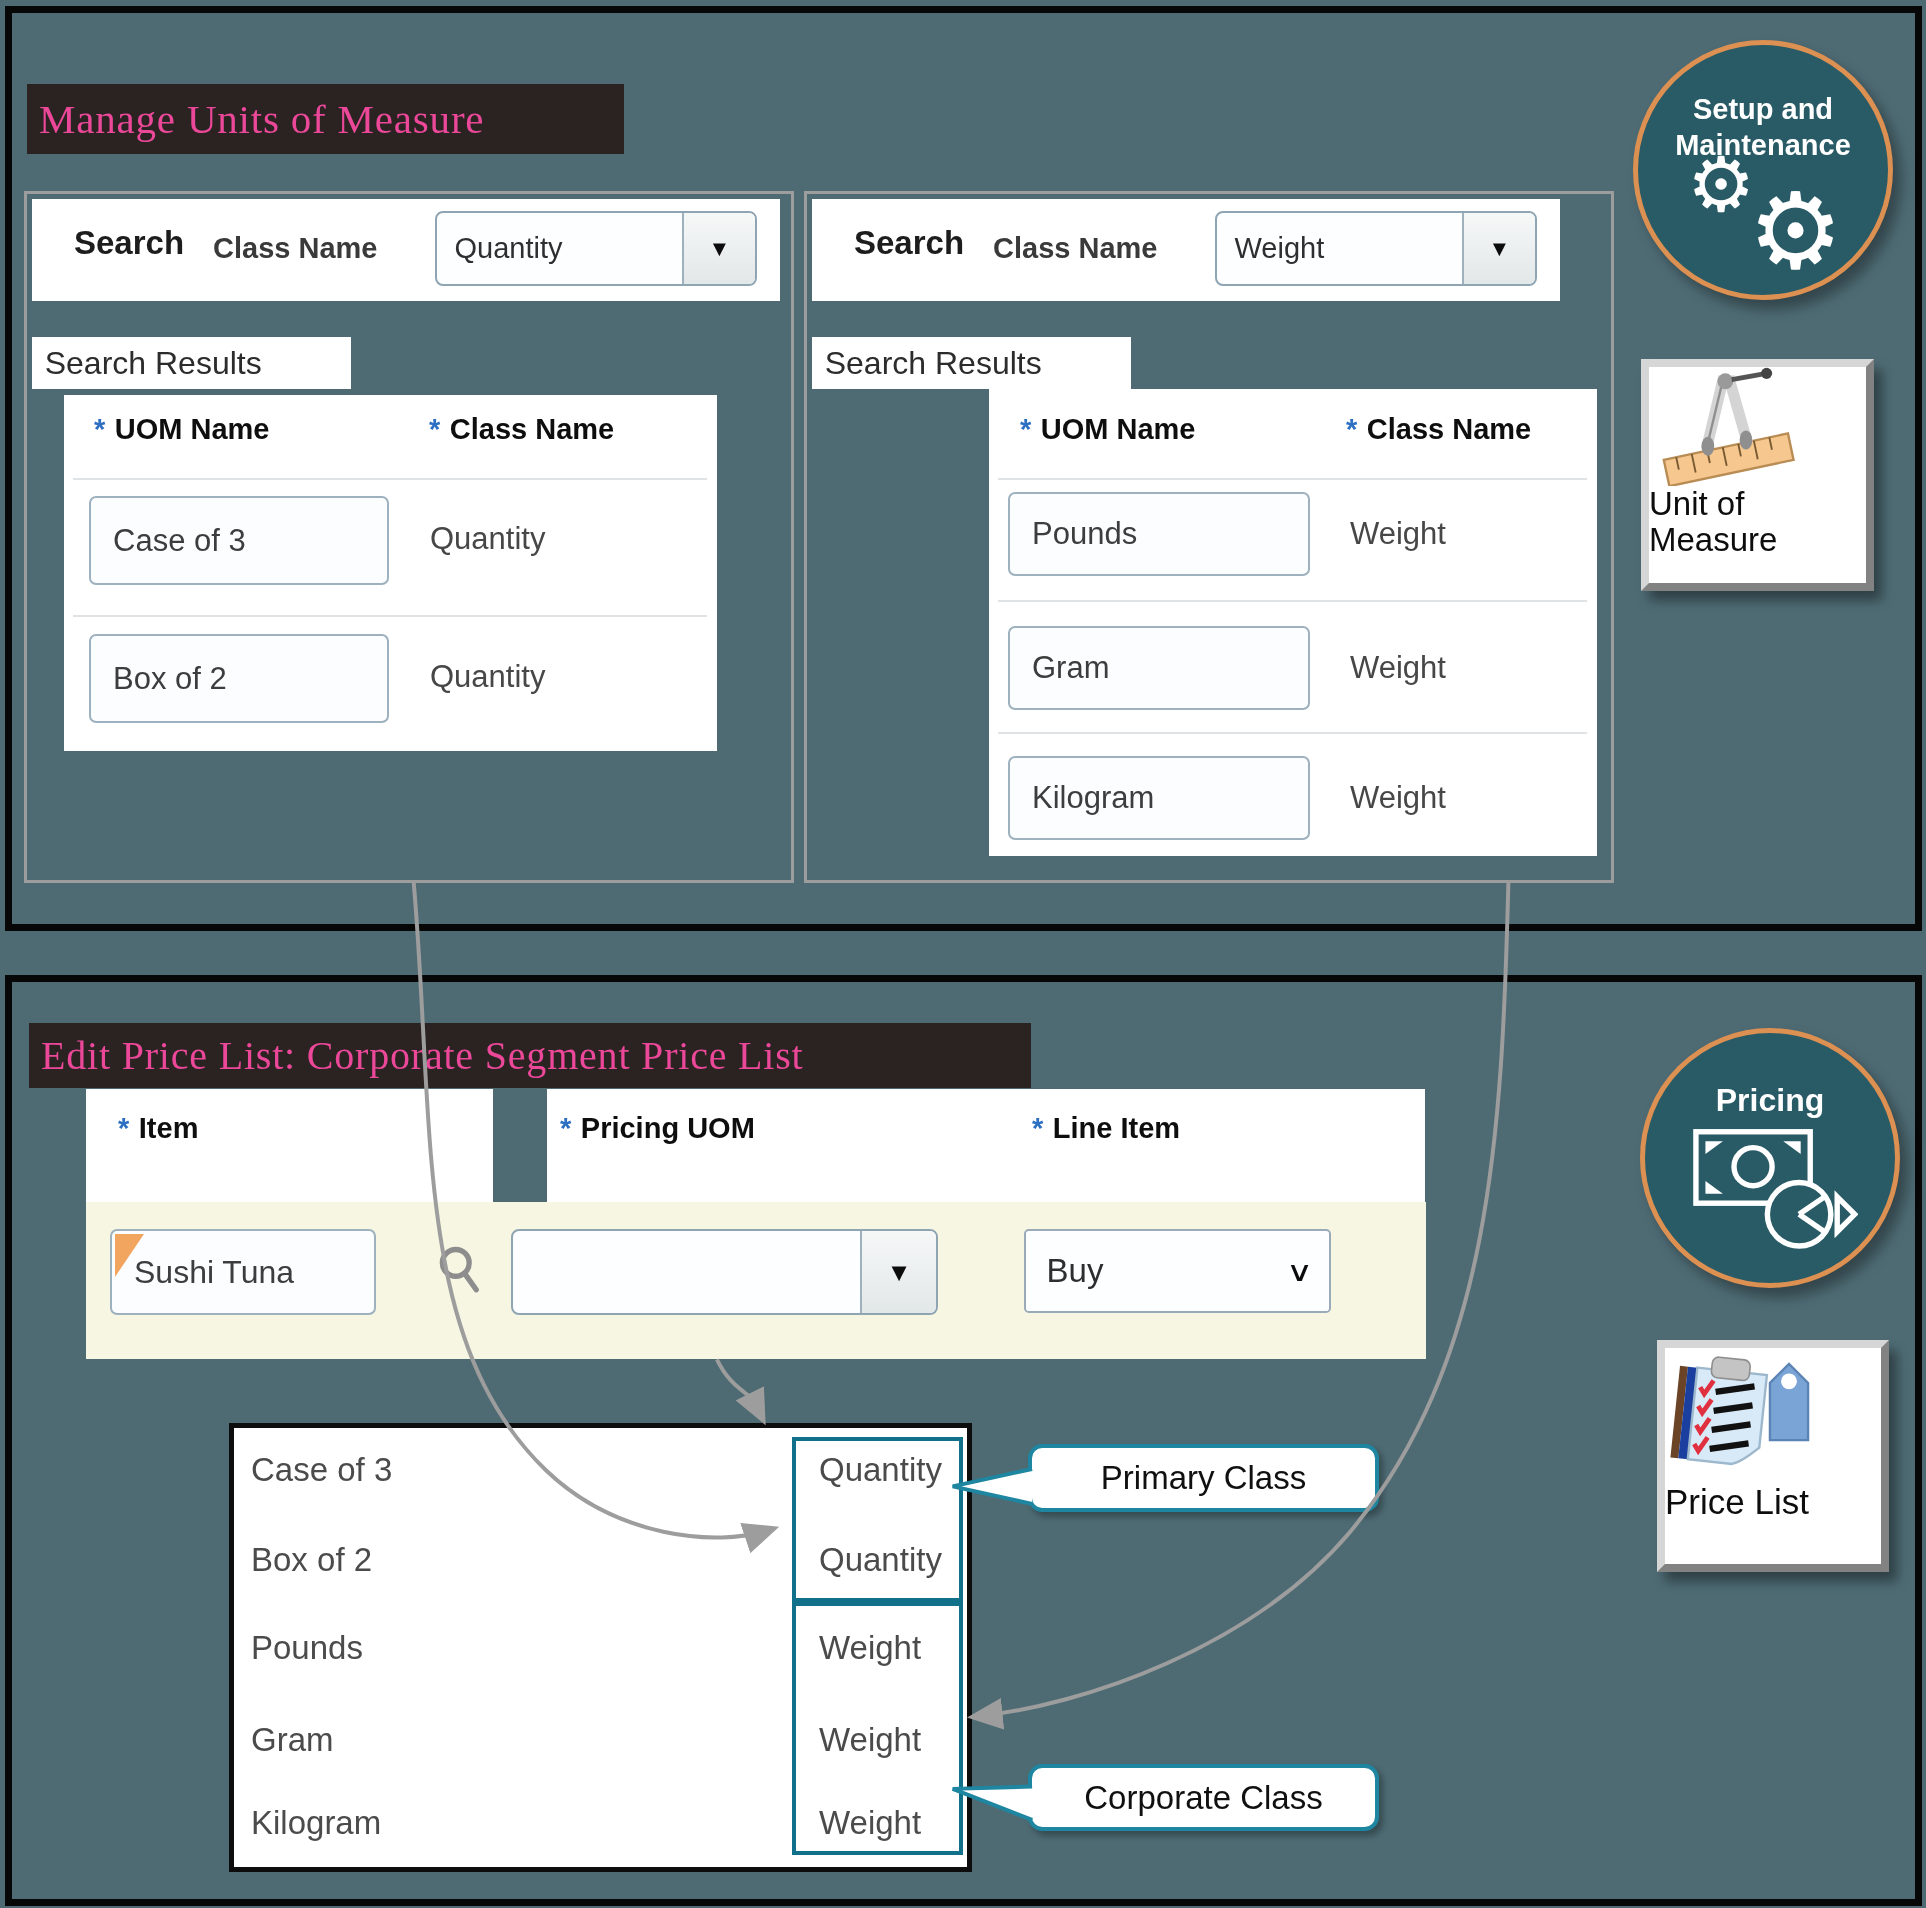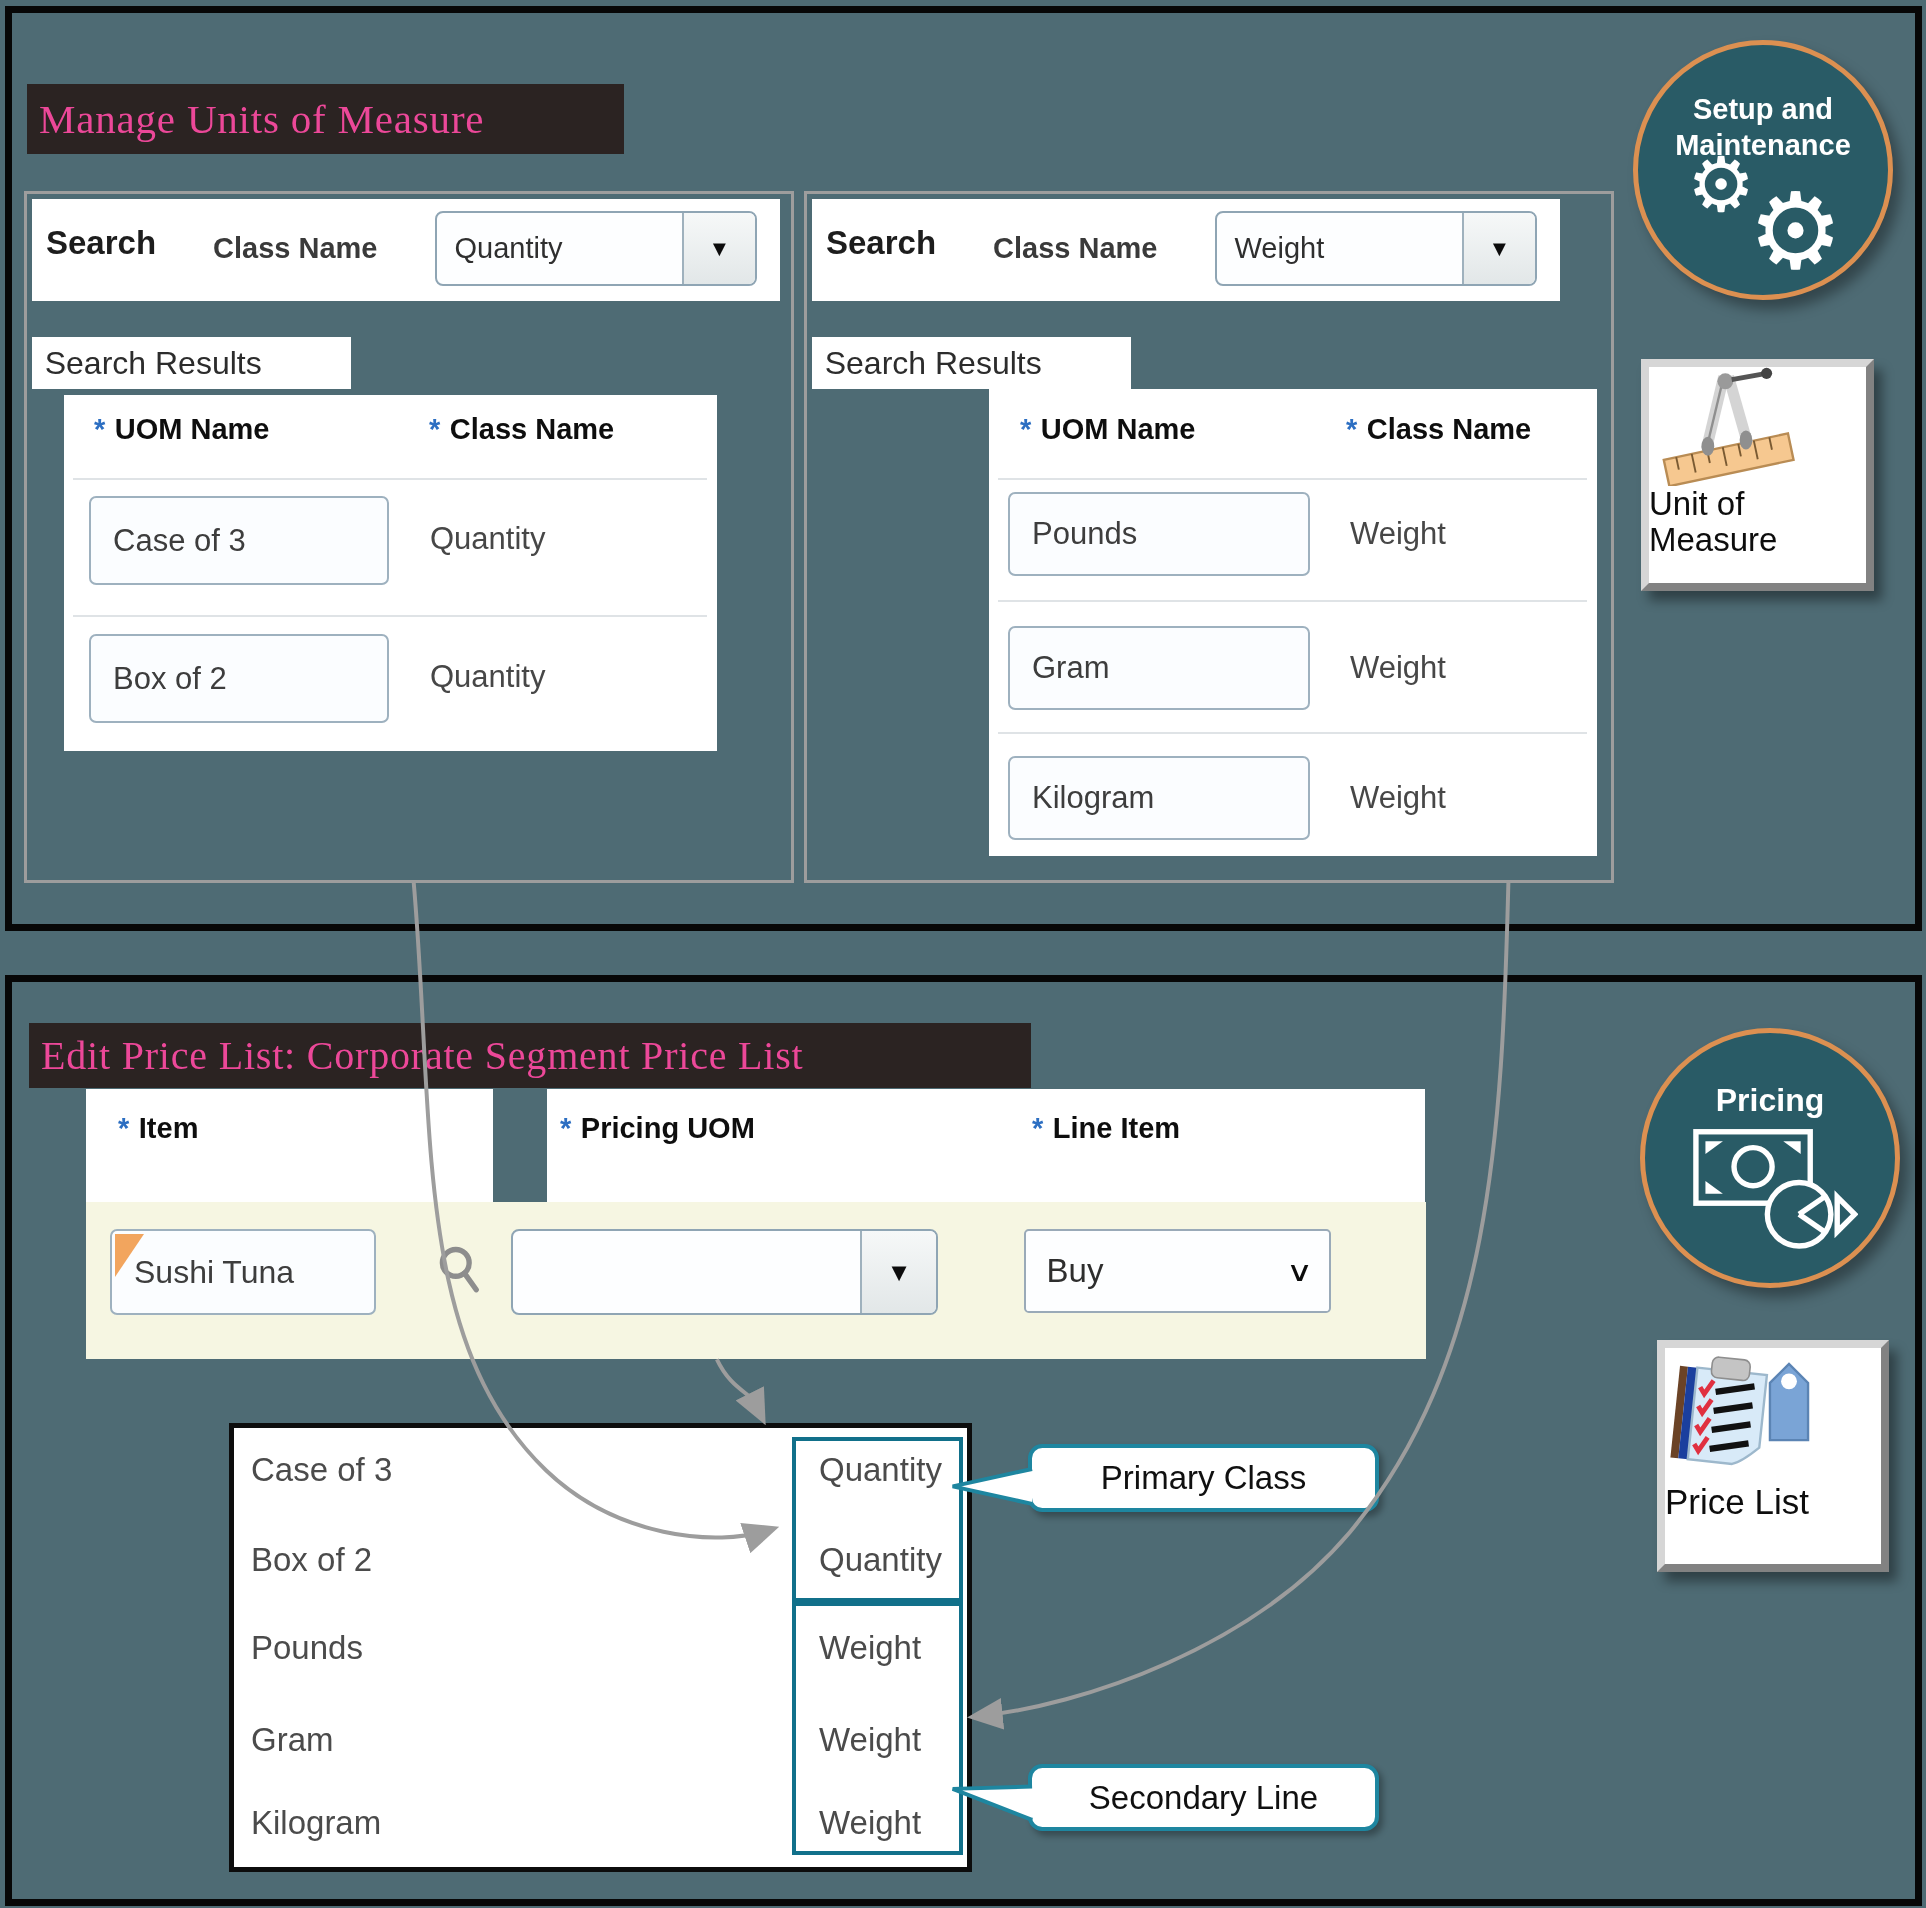--- a/index.html
+++ b/index.html
@@ -5,21 +5,21 @@
   html,body{margin:0;padding:0;background:#3c545c;}
   *{box-sizing:border-box;}
   .stage{position:relative;width:1926px;height:1909px;background:#4e6b74;overflow:hidden;
          font-family:"Liberation Sans",sans-serif;}
   .abs{position:absolute;}
   .frame{position:absolute;border:7.1px solid #070707;}
   .tbar{position:absolute;background:#2b2322;color:#ec4899;display:flex;align-items:center;
         padding-left:12px;font-family:"Liberation Serif",serif;font-size:41px;letter-spacing:0.8px;}
   .group{position:absolute;border:3.2px solid #9d9d9d;}
   .white{position:absolute;background:#ffffff;}
-  .lbl-big{position:absolute;font-size:33px;font-weight:bold;color:#1d1d1d;}
+  .lbl-big{position:absolute;font-size:33px;font-weight:bold;color:#1d1d1d;margin-left:28px;}
   .lbl-med{position:absolute;font-size:29px;font-weight:bold;color:#3a3a3a;}
   .lbl-res{position:absolute;background:#fff;font-size:32px;color:#2c2c2c;display:flex;
            align-items:center;padding-left:12.7px;}
   .dd{position:absolute;display:flex;border:2.4px solid #8fa5b4;border-radius:8px;
       background:#fdfeff;overflow:hidden;}
   .dd .txt{flex:1;display:flex;align-items:center;padding-left:17.5px;font-size:29px;color:#2f2f2f;}
   .dd .btn{width:73px;border-left:2.4px solid #9fb1bd;background:linear-gradient(#f6f8f8,#e2e7e8);
            display:flex;align-items:center;justify-content:center;font-size:22px;color:#0c0c0c;}
   .th{position:absolute;font-size:29px;font-weight:bold;color:#0e0e0e;white-space:nowrap;}
   .req{color:#2d6fc2;margin-right:9.5px;}
@@ -185,21 +185,21 @@
   <div class="lrow" style="left:819px;top:1451px">Quantity</div>
   <div class="lrow" style="left:819px;top:1541px">Quantity</div>
   <div class="lrow" style="left:819px;top:1629px">Weight</div>
   <div class="lrow" style="left:819px;top:1721px">Weight</div>
   <div class="lrow" style="left:819px;top:1804px">Weight</div>
 
   <div class="tealbox" style="left:792px;top:1437px;width:171px;height:165px"></div>
   <div class="tealbox" style="left:792px;top:1602px;width:171px;height:253px"></div>
 
   <div class="callout" style="left:1028px;top:1444px;width:351px;height:68px">Primary Class</div>
-  <div class="callout" style="left:1028px;top:1764px;width:351px;height:67px">Secondary Line</div>
+  <div class="callout" style="left:1028px;top:1764px;width:351px;height:67px">Corporate Class</div>
 
   <div class="badge" style="left:1640px;top:1028px;width:260px;height:260px">
     <div class="cap" style="top:49px;font-size:32px">Pricing</div>
     <svg style="position:absolute;left:46px;top:94px" width="167" height="127" viewBox="0 0 105 80">
       <rect x="3" y="3" width="72" height="45" fill="none" stroke="#fff" stroke-width="3.4"></rect>
       <path d="M9,9 l11,0 l-11,8 z" fill="#fff"></path>
       <path d="M69,9 l-11,0 l11,8 z" fill="#fff"></path>
       <path d="M9,42 l11,0 l-11,-8 z" fill="#fff"></path>
       <circle cx="39" cy="25" r="12" fill="none" stroke="#fff" stroke-width="3.4"></circle>
       <circle cx="68" cy="55" r="20" fill="#295b66" stroke="#fff" stroke-width="3.4"></circle>

